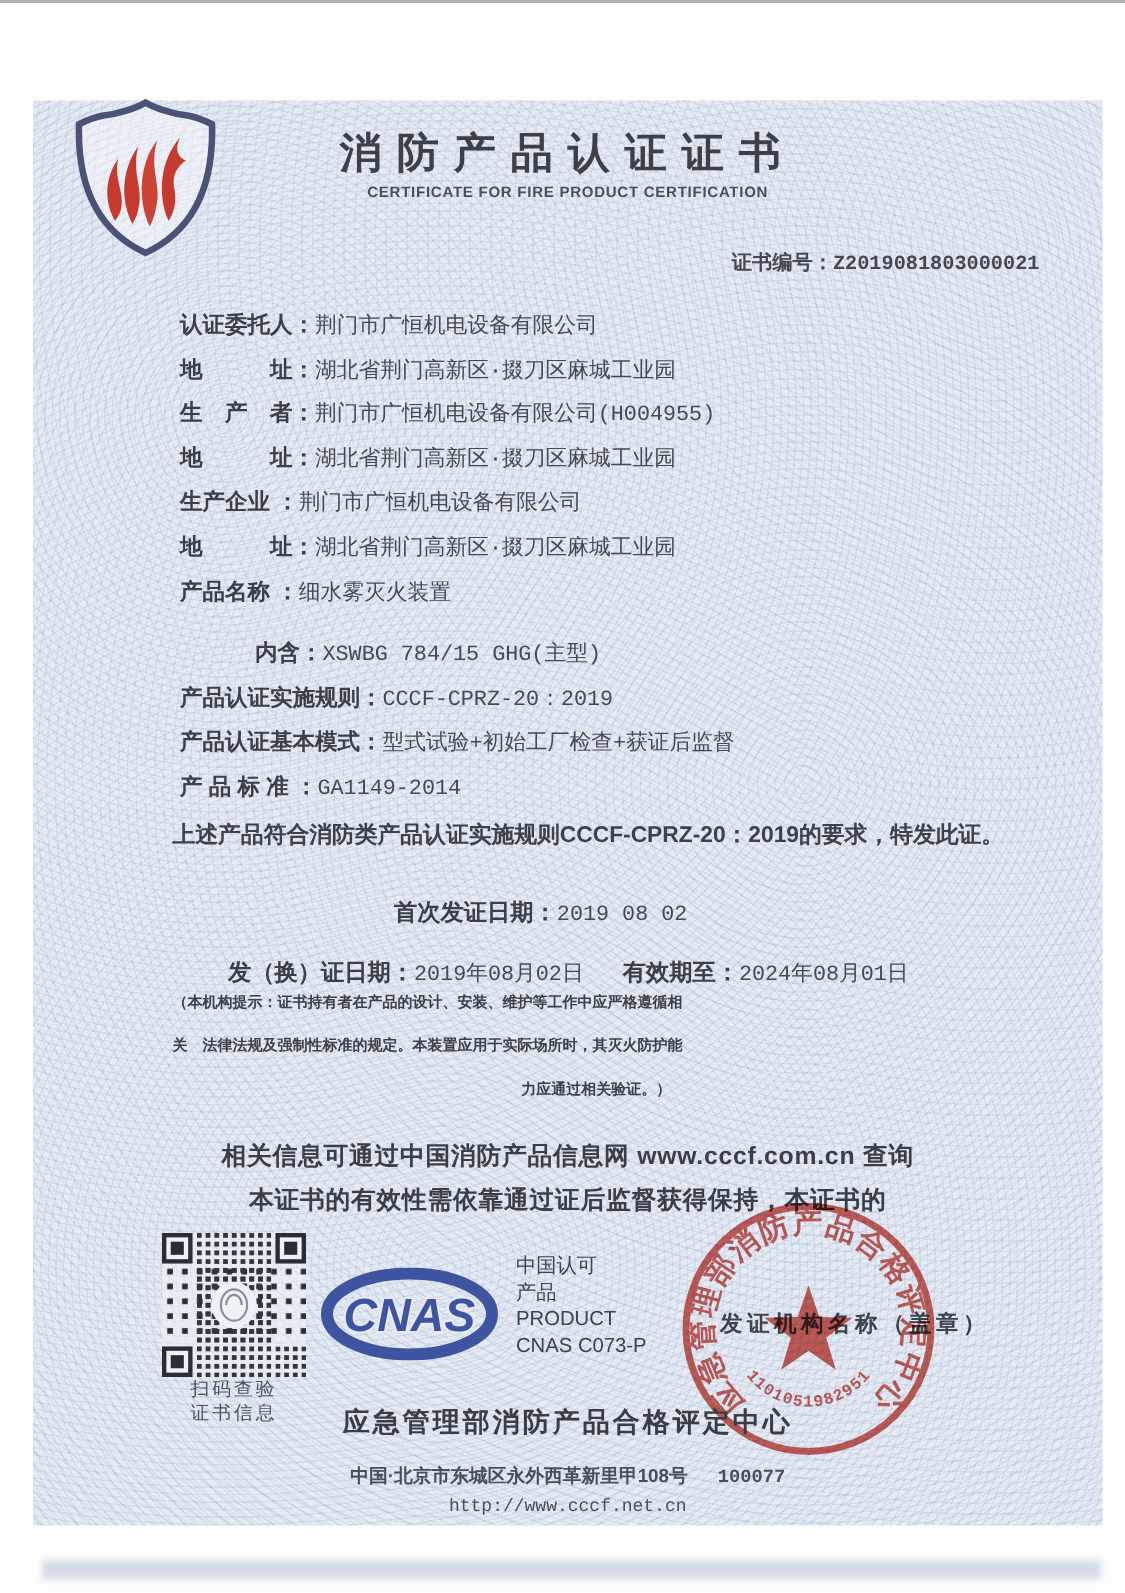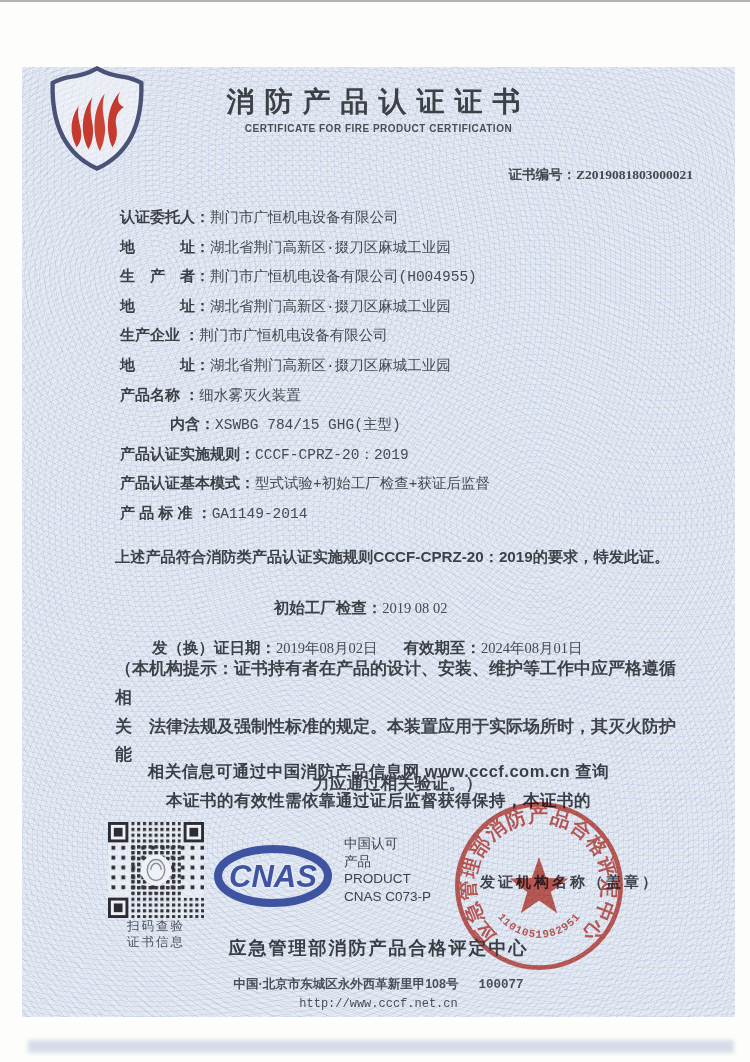--- a/index.html
+++ b/index.html
@@ -26,40 +26,40 @@
 
   .logo { left:22px; top:-6px; width:106px; height:114px; }
 
   .title { left:0; right:0; top:16px; text-align:center;
     font-size:28px; font-weight:700; letter-spacing:10px; color:#3d4147; }
   .subtitle { left:0; right:0; top:56px; text-align:center;
     font-size:10px; font-weight:600; letter-spacing:.5px; color:#4a4e55; }
   .certno { right:42px; top:99px; font-size:13.5px; font-weight:600; color:#45494f; }
   .certno .mono { font-size:13.5px; }
 
-  .mono { font-family:Liberation Serif, serif; }
+  .mono { font-family:Liberation Mono, monospace; }
 
   .fields { left:98px; top:136px; right:30px; line-height:28.6px; font-size:15px; }
   .row { white-space:nowrap; }
   .row .lbl { font-weight:700; color:#3c4046; }
   .row .val { font-family:"Liberation Mono","DejaVu Sans Mono",monospace; font-size:14.5px; color:#464a50; }
-  .row-indent { padding-left:50px; }
+  .row-indent { padding-left:50px;margin-top:12px; }
 
   .statement { left:93px; top:476px; width:560px; line-height:28.6px;
     font-size:15.2px; font-weight:600; color:#3e4248; }
 
   .first-issue { left:0; right:0; top:531px; text-align:center; font-size:15.5px;
     transform:translateX(-18px); }
   .first-issue .lbl, .issue-line .lbl { font-weight:700; color:#3c4046; }
   .issue-line { left:98px; top:571px; font-size:15.5px;margin-left:32px; }
   .issue-line .gap { display:inline-block; width:26px; }
-  .datev { font-family:Liberation Serif, serif; font-size:14.5px; color:#464a50; }
+  .datev { font-family:Liberation Mono, monospace; font-size:14.5px; color:#464a50; }
 
   .notice { left:93px; top:588px; width:565px; line-height:28.8px;
-    font-size:17px; font-weight:600; color:#3e4248; }
+    font-size:10px; font-weight:600; color:#3e4248; }
   .notice .center-line { text-align:center; }
 
   .keep { left:0; right:0; top:690px; text-align:center; line-height:29px;
     font-size:16.5px; font-weight:700; color:#3b3f45; letter-spacing:.5px; }
 
   .qr { left:86px; top:755px; width:96px; height:96px; }
   .qr-caption { left:70px; top:851px; width:128px; text-align:center;
     font-size:12.5px; line-height:16px; letter-spacing:2px; color:#4d525a; }
 
   .cnas-logo { left:190px; top:778px; width:122px; height:62px; }
@@ -111,21 +111,21 @@
     <div class="row"><span class="lbl">产品名称 ：</span><span class="val">细水雾灭火装置</span></div>
     <div class="row row-indent"><span class="lbl">内含：</span><span class="val">XSWBG 784/15 GHG(主型)</span></div>
     <div class="row"><span class="lbl">产品认证实施规则：</span><span class="val">CCCF-CPRZ-20：2019</span></div>
     <div class="row"><span class="lbl">产品认证基本模式：</span><span class="val">型式试验+初始工厂检查+获证后监督</span></div>
     <div class="row"><span class="lbl">产 品 标 准 ：</span><span class="val">GA1149-2014</span></div>
   </div>
 
   <div class="abs statement">上述产品符合消防类产品认证实施规则CCCF-CPRZ-20：2019的要求，特发此证。</div>
 
   <div class="abs first-issue">
-    <span class="lbl">初始工厂检查：</span><span class="datev">2019 08 02</span>
+    <span class="lbl">首次发证日期：</span><span class="datev">2019 08 02</span>
   </div>
 
   <div class="abs issue-line">
     <span class="lbl">发（换）证日期：</span><span class="datev">2019年08月02日</span><span class="gap"></span><span class="lbl">有效期至：</span><span class="datev">2024年08月01日</span>
   </div>
 
   <div class="abs notice">
     <div>（本机构提示：证书持有者在产品的设计、安装、维护等工作中应严格遵循相</div>
     <div>关　法律法规及强制性标准的规定。本装置应用于实际场所时，其灭火防护能</div>
     <div class="center-line">力应通过相关验证。）</div>

